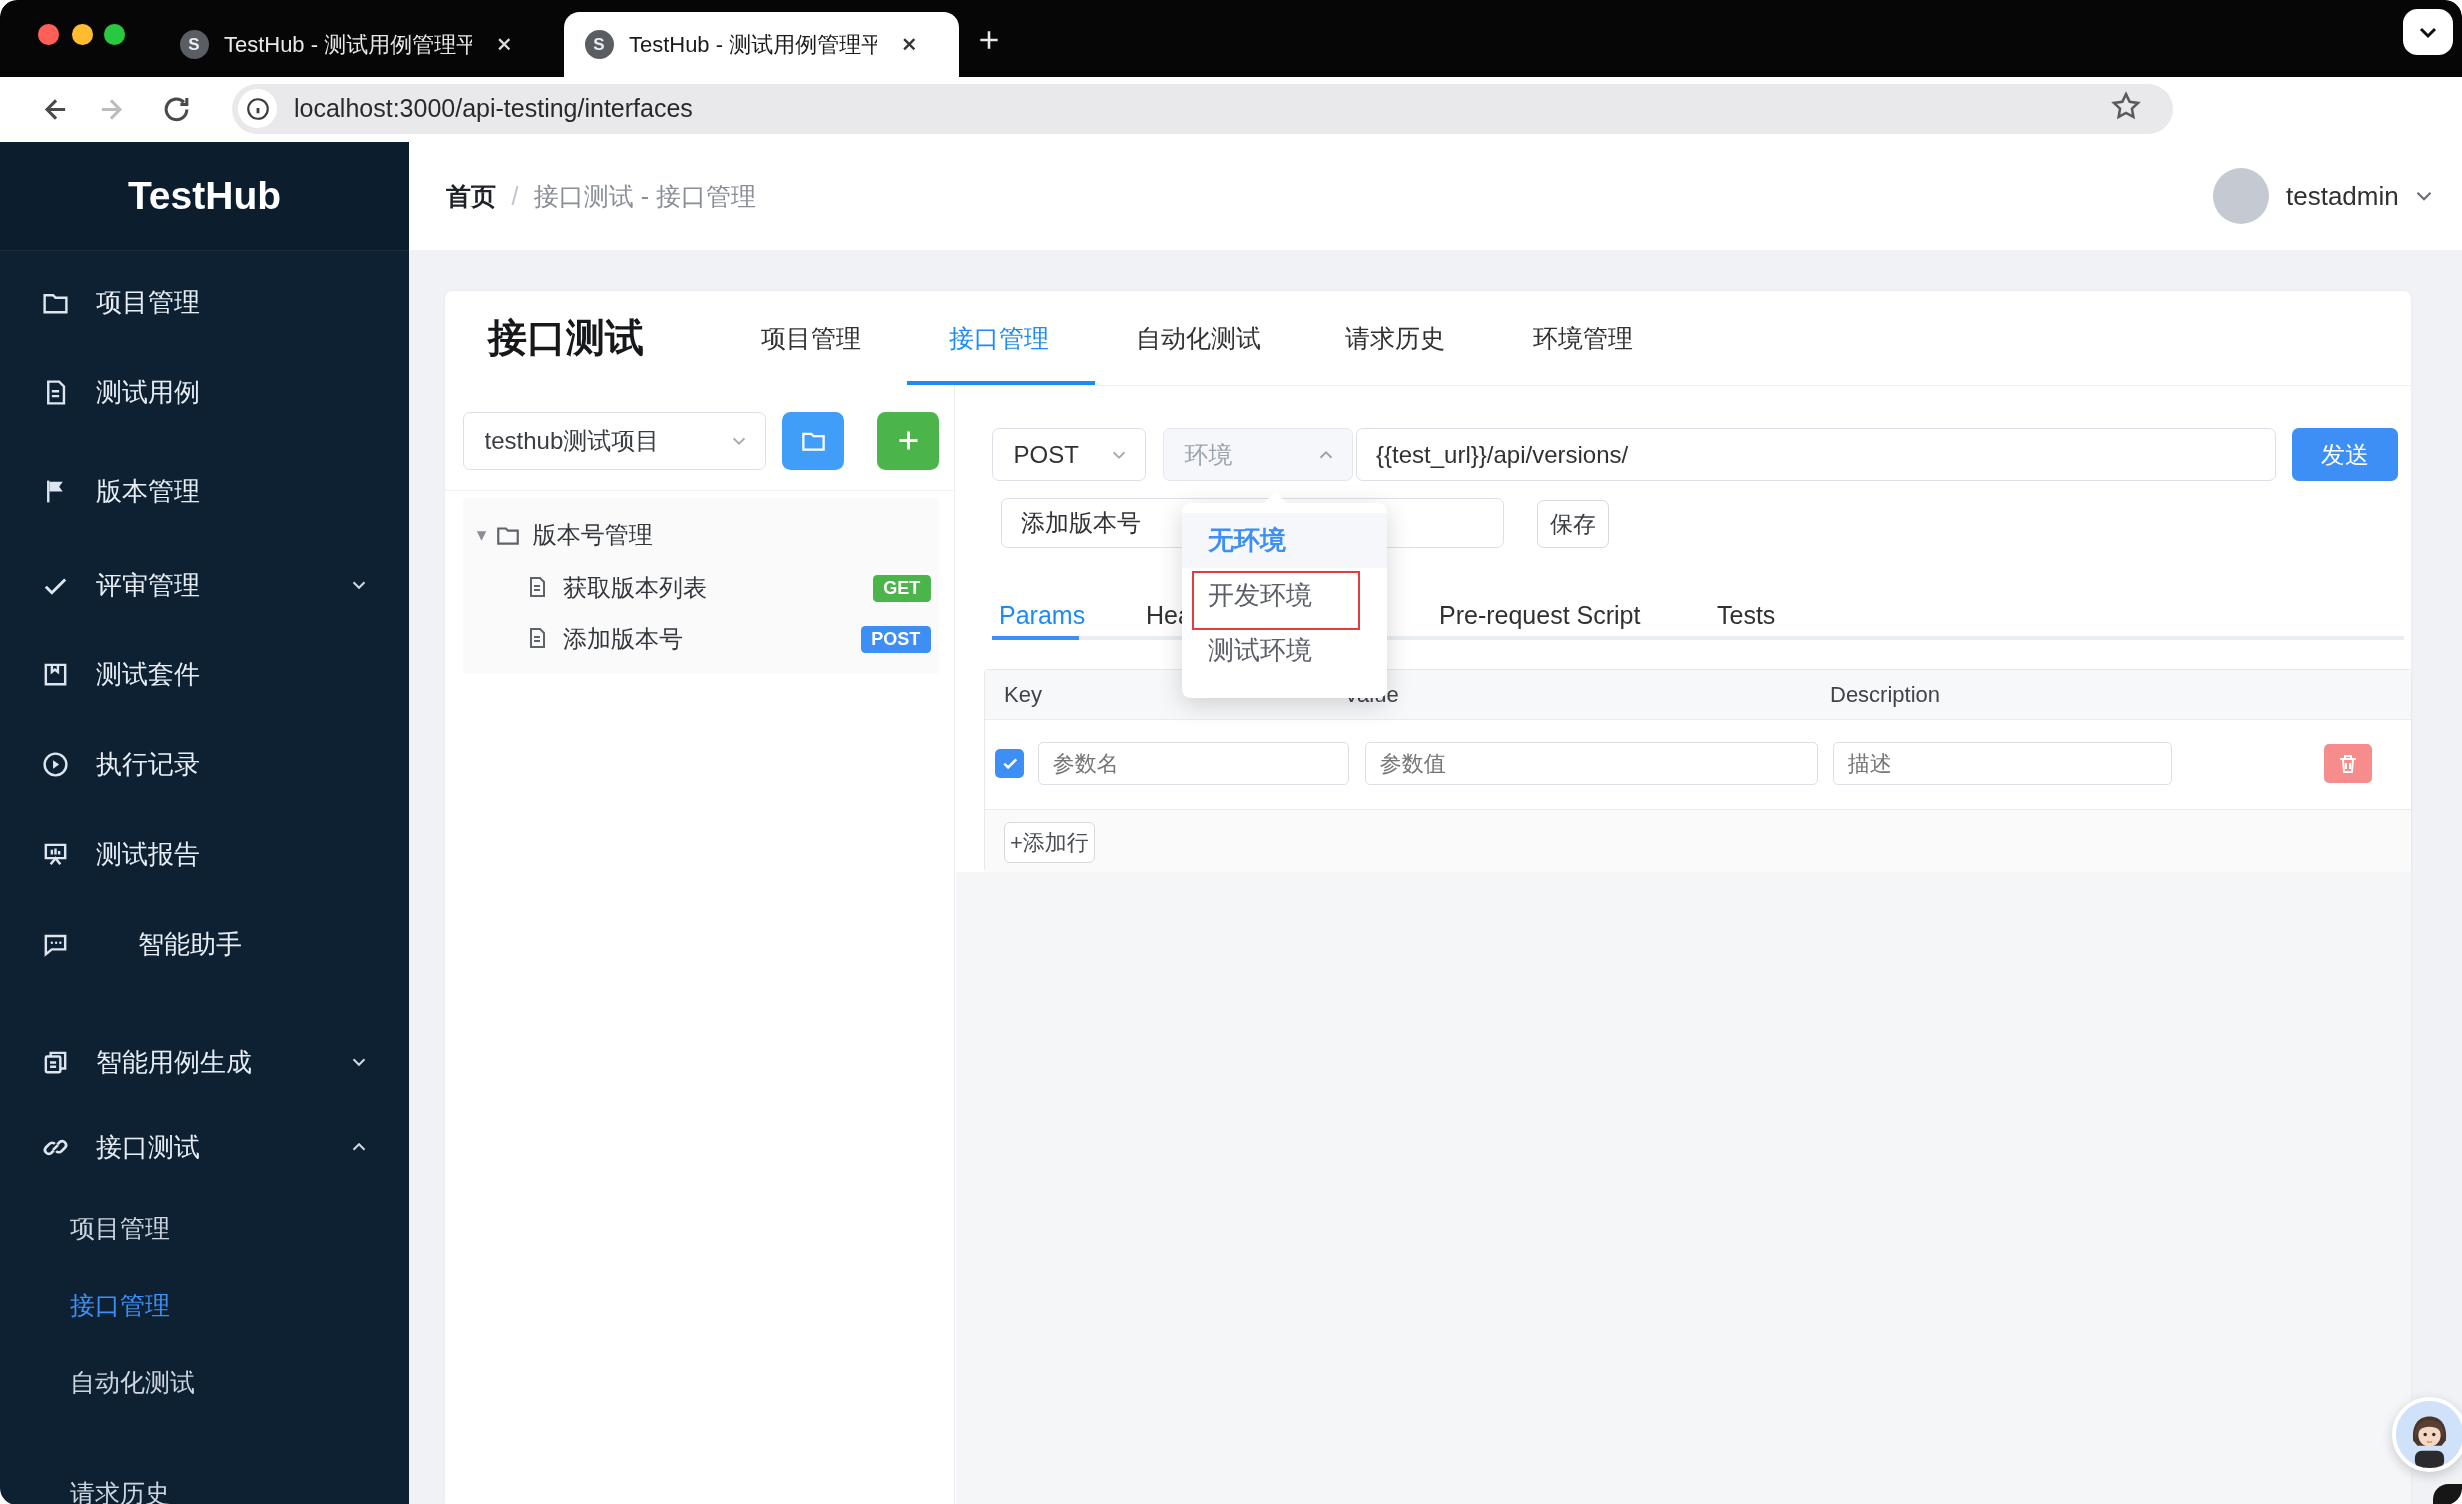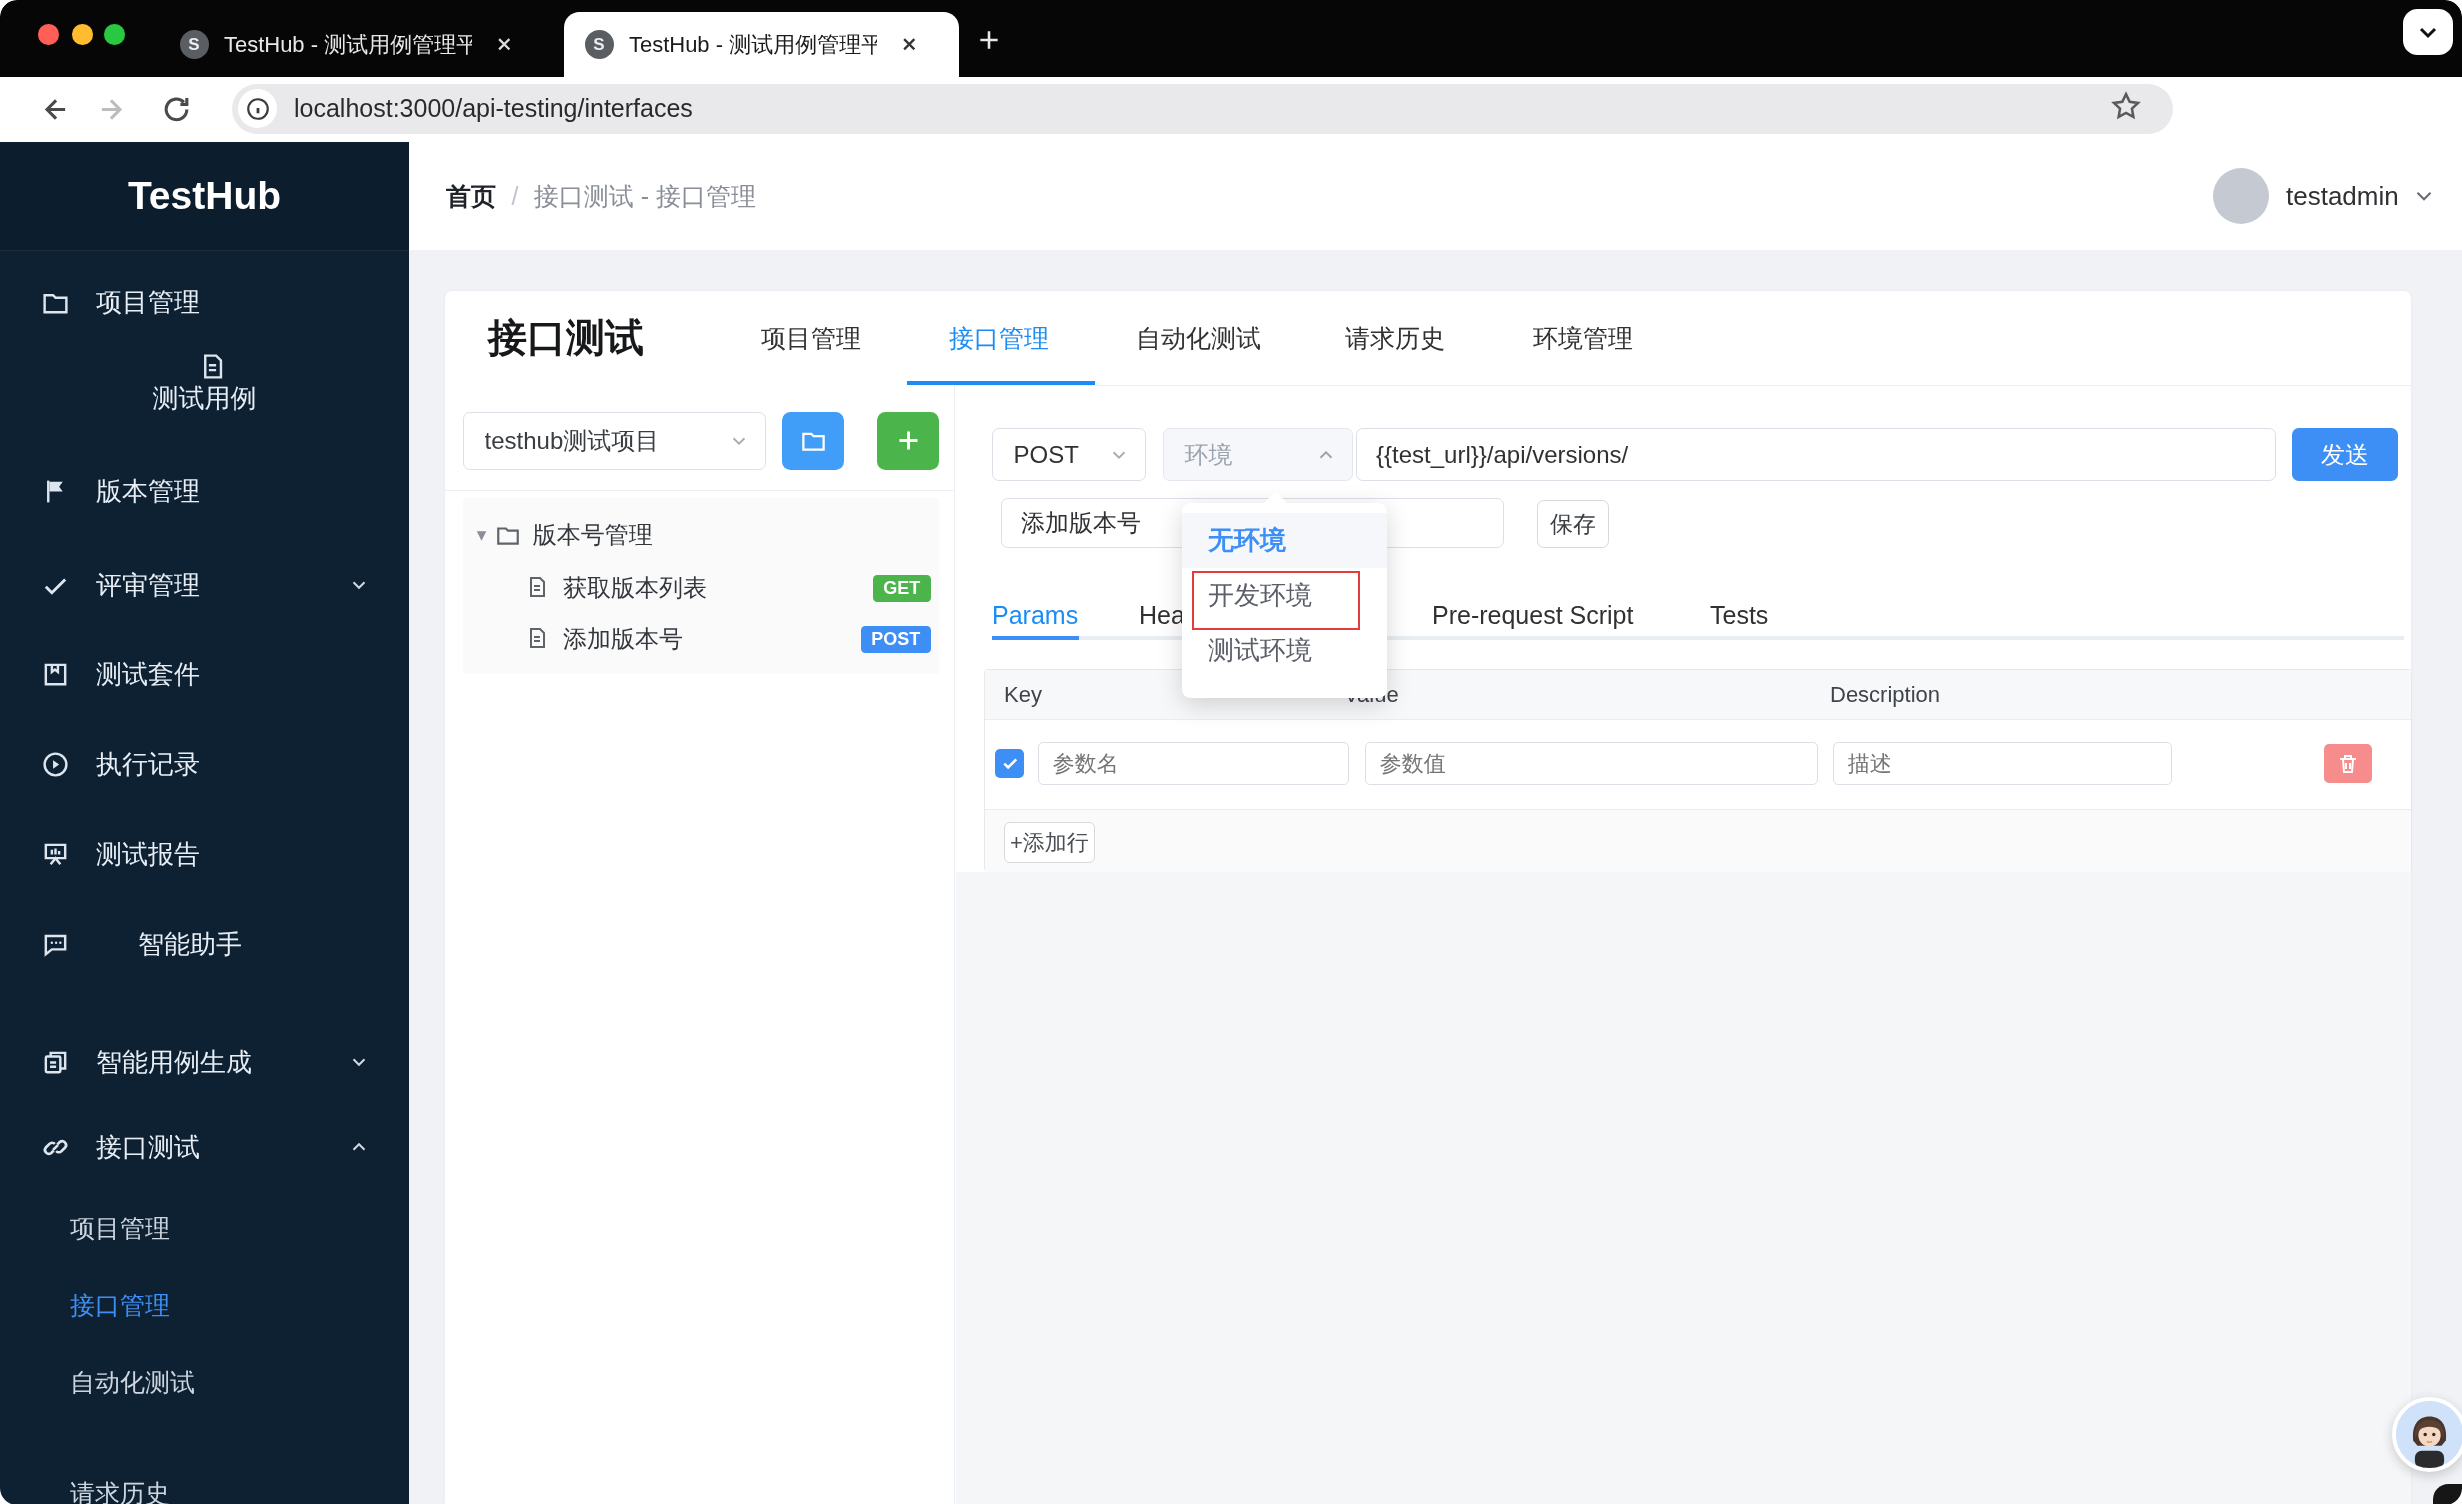--- a/index.html
+++ b/index.html
@@ -78,21 +78,21 @@
 
   
   .ctl{box-sizing:border-box;border:0.9px solid #dcdfe6;border-radius:6.8px;background:#fff;}
   .mthsel{left:547px;top:137px;width:154px;height:53px;display:flex;align-items:center;font-size:24px;color:#303133;}
   .envsel{left:718px;top:137px;width:190px;height:53px;display:flex;align-items:center;font-size:24px;color:#9aa3ad;background:#f5f7fa;border-color:#e4e7ed;}
   .selchev{position:absolute;right:15.4px;color:#a8abb2;}
   .urlinput{left:911px;top:137px;width:920px;height:53px;font-size:24px;color:#303133;padding:0 19px;outline:none;}
   .sendbtn{left:1847px;top:137px;width:106px;height:53px;background:#3d8ff5;border:none;border-radius:6.8px;color:#fff;font-size:24px;}
   .nameinput{left:556px;top:207px;width:503px;height:50px;font-size:24px;color:#303133;padding:0 19px;outline:none;}
   .savebtn{left:1092px;top:209px;width:72px;height:48px;background:#fff;border:0.9px solid #d9d9d9;border-radius:6.8px;font-size:23px;color:#3a3d42;}
-  .rtab{top:299px;height:51px;display:flex;align-items:center;font-size:25px;color:#303133;}
+  .rtab{top:299px;height:51px;display:flex;align-items:center;font-size:25px;color:#303133;margin-left:7px;}
   .rtab.on{color:#1b8cf5;}
   .track{left:547px;top:345px;width:1412px;height:4.3px;background:#e9ecf0;}
   .trackon{left:547px;top:345px;width:87px;height:4.3px;background:#3d8ff5;}
 
   .ptable{left:539px;top:378px;width:1428px;height:203px;border:0.9px solid #e8e8e8;border-radius:3.4px;box-sizing:border-box;background:#fff;}
   .phead{left:0;top:0;width:1426px;height:49px;background:#f7f8fa;border-bottom:0.9px solid #ececec;}
   .pcol{top:0;height:49px;display:flex;align-items:center;font-size:22px;color:#3f434a;}
   .chk{left:10.3px;top:79px;width:29px;height:29px;background:#3d8ff5;border-radius:5.1px;color:#fff;display:flex;align-items:center;justify-content:center;font-size:20.5px;}
   .cellin{top:72px;height:43px;box-sizing:border-box;border:0.9px solid #dcdfe6;border-radius:5.1px;font-size:22px;color:#303133;padding:0 13.7px;outline:none;background:#fff;}
   .delbtn{left:1339px;top:74px;width:48px;height:39px;background:#f78c8c;border:none;border-radius:5.1px;display:flex;align-items:center;justify-content:center;color:#fff;}
@@ -212,21 +212,21 @@
   <div class="abs logo">TestHub</div>
 
   <div class="abs sitem" style="top:274px;">
     <span class="ic">
         <svg width="29" height="29" viewBox="0 0 24 24" fill="none" stroke="currentColor" stroke-width="2">
           <path d="M3 6h7l2 2h9v12H3z"></path>
         </svg>
       </span>
     <span>项目管理</span>
   </div>
-  <div class="abs sitem" style="top:352px;flex-direction:column;">
+  <div class="abs sitem" style="top:364px;">
     <span class="ic">
         <svg width="29" height="29" viewBox="0 0 24 24" fill="none" stroke="currentColor" stroke-width="2">
           <path d="M6 3h9l4 4v14H6z"></path>
           <path d="M9 11h6M9 15h6"></path>
         </svg>
       </span>
     <span>测试用例</span>
   </div>
   <div class="abs sitem" style="top:463px;">
     <span class="ic">

